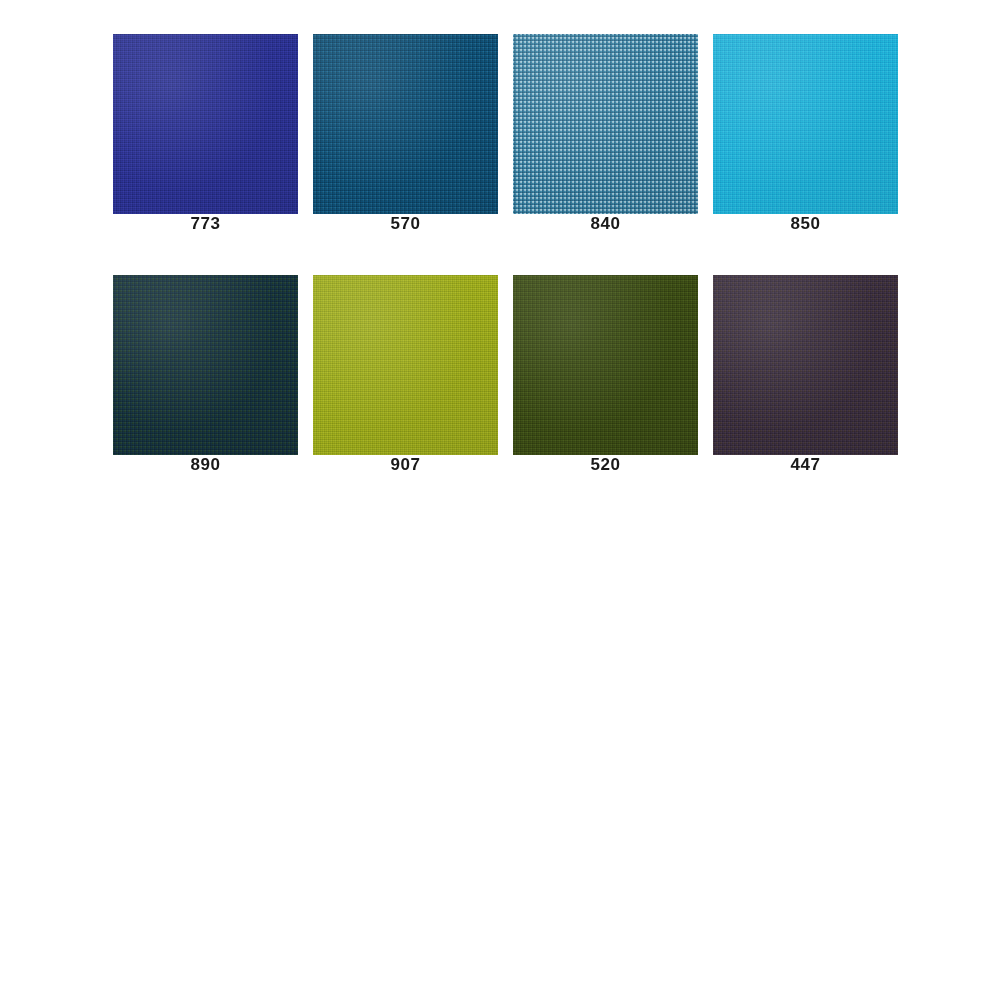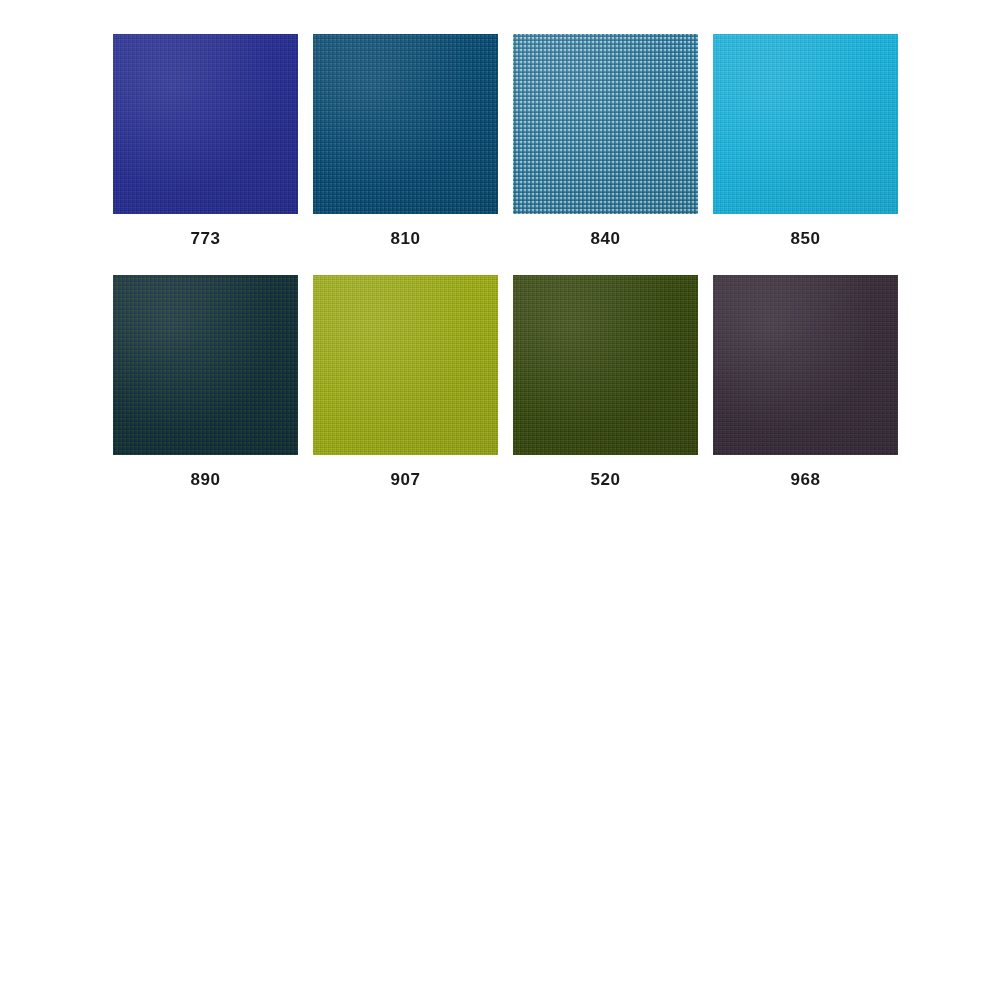--- a/index.html
+++ b/index.html
@@ -75,21 +75,20 @@
     opacity: var(--dot-opacity, 0.35);
   }
   .swatch-tile .weave-shade {
     position: absolute;
     inset: 0;
     background:
       radial-gradient(ellipse at 32% 28%, rgba(255,255,255,0.085), rgba(255,255,255,0) 58%),
       linear-gradient(148deg, rgba(255,255,255,0.05) 0%, rgba(0,0,0,0.0) 42%, rgba(0,0,0,0.07) 100%);
   }
   .swatch-label {
-    margin-top: 15px;
     font-size: 17px;
     font-weight: bold;
     color: #1a1a1a;
     letter-spacing: 0.6px;
     line-height: 20px;
     text-align: center;
     font-family: "Liberation Sans", "DejaVu Sans", sans-serif;
   }
 </style>
 </head>
@@ -106,21 +105,21 @@
         </div>
         <div class="swatch-label">773</div>
       </div>
       <div class="swatch-cell">
         <div class="swatch-tile">
           <div class="weave-base" style="background-color: rgb(14, 77, 114);"></div>
           <div class="weave-dots" style="--dot: #0a3a58; --dot2: #2a7093; --dot-opacity: 0.45;"></div>
           <div class="weave-grid"></div>
           <div class="weave-shade"></div>
         </div>
-        <div class="swatch-label">810</div>
+        <div class="swatch-label">570</div>
       </div>
       <div class="swatch-cell">
         <div class="swatch-tile">
           <div class="weave-base" style="background-color: rgb(58, 127, 160);"></div>
           <div class="weave-dots" style="--dot: #b9d7e2; --dot2: #26627f; --dot-opacity: 0.75;"></div>
           <div class="weave-grid"></div>
           <div class="weave-shade"></div>
         </div>
         <div class="swatch-label">840</div>
       </div>
@@ -160,21 +159,21 @@
         </div>
         <div class="swatch-label">520</div>
       </div>
       <div class="swatch-cell">
         <div class="swatch-tile">
           <div class="weave-base" style="background-color: rgb(59, 47, 64);"></div>
           <div class="weave-dots" style="--dot: #4a3b2c; --dot2: #2c2231; --dot-opacity: 0.45;"></div>
           <div class="weave-grid"></div>
           <div class="weave-shade"></div>
         </div>
-        <div class="swatch-label">968</div>
+        <div class="swatch-label">447</div>
       </div>
       <div class="swatch-cell is-empty">
         <div class="swatch-tile"></div>
         <div class="swatch-label"></div>
       </div>
       <div class="swatch-cell is-empty">
         <div class="swatch-tile"></div>
         <div class="swatch-label"></div>
       </div>
     </div>

